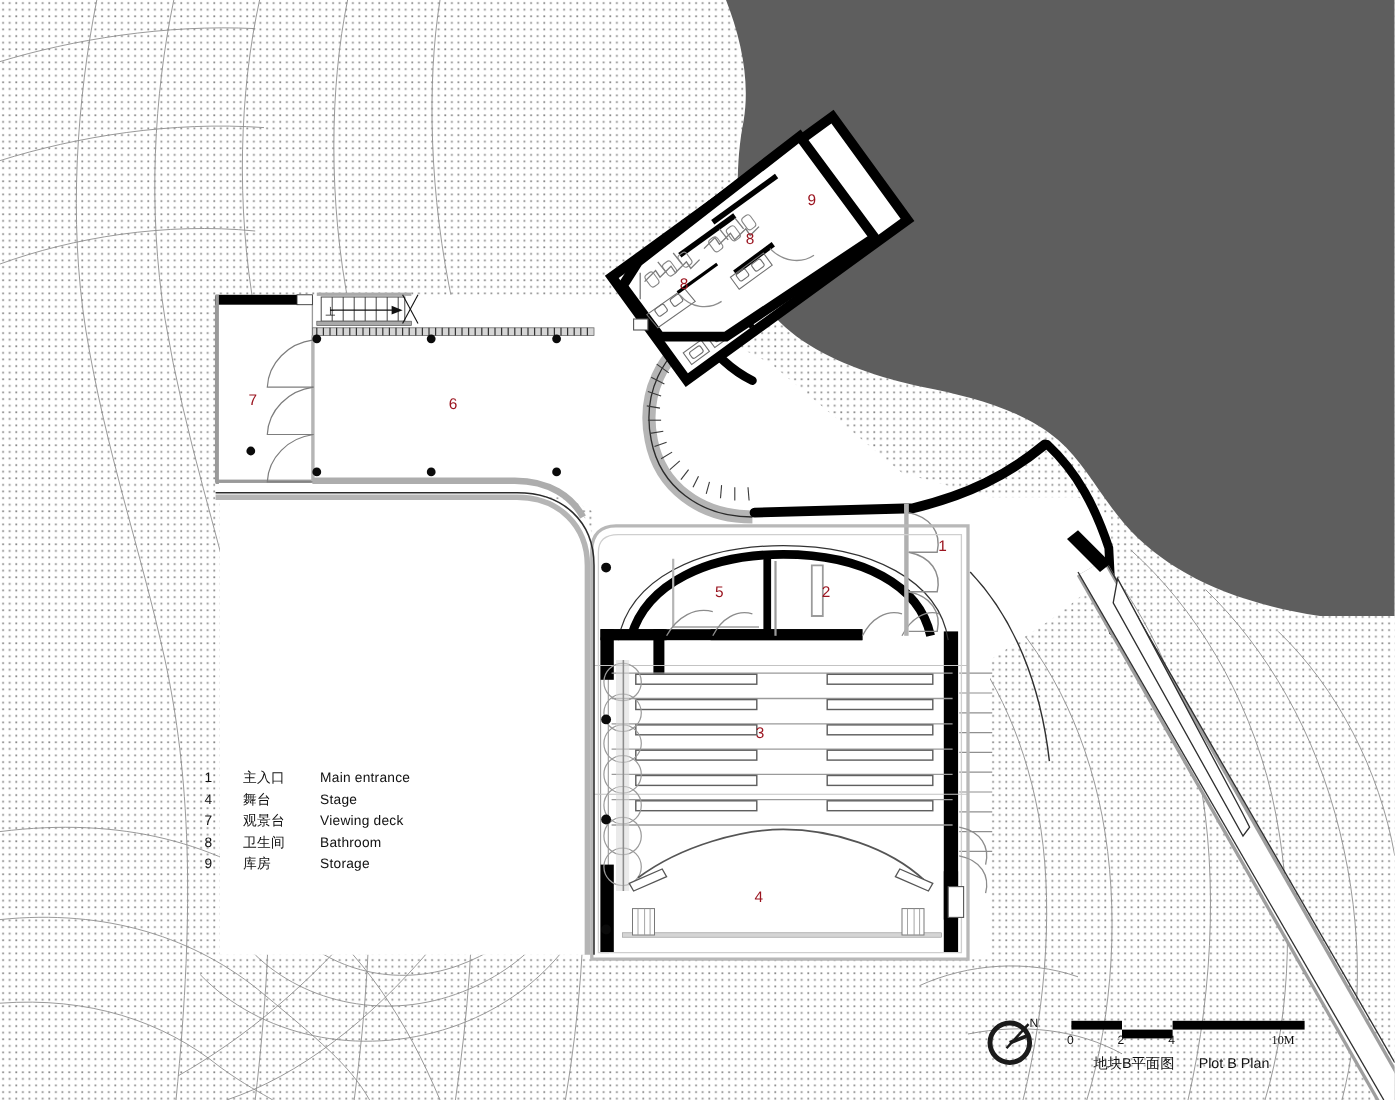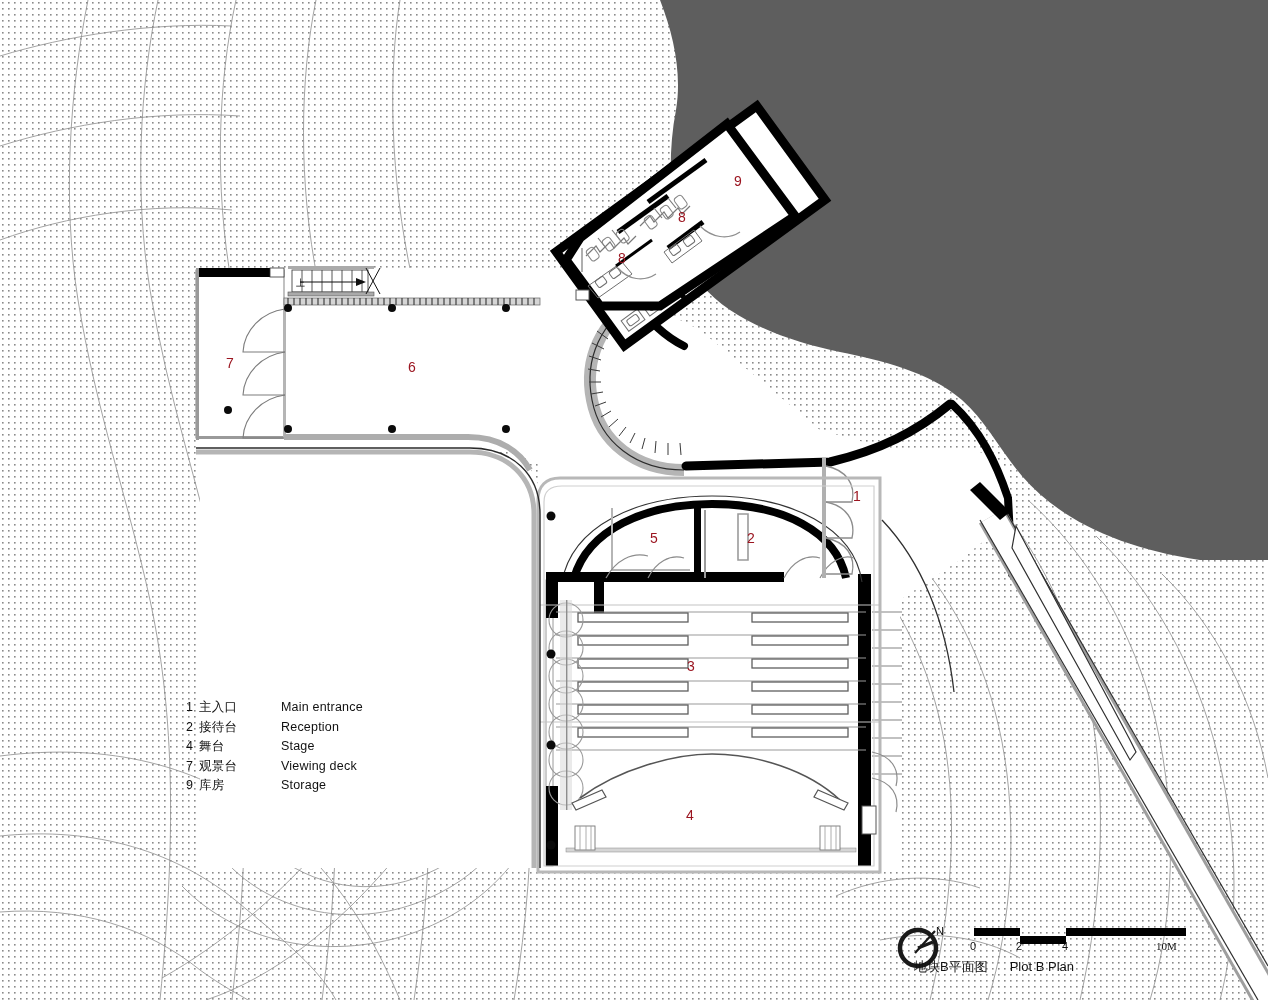--- a/index.html
+++ b/index.html
@@ -43,29 +43,29 @@
   }
   .legend-num {
     display: inline-block;
     width: 13px;
     text-align: left;
   }
   .legend-cn {
     display: inline-block;
     width: 70px;
     text-align: left;
+    margin-left: 22px;
   }
   .legend-en {
     display: inline-block;
     text-align: center;
-    margin-left: 12px;
   }
   .titleblock {
     position: absolute;
-    left: 914px;
+    left: 994px;
     top: 958px;
     font-size: 13px;
     color: #111111;
     white-space: nowrap;
   }
   .titleblock .cn { margin-right: 22px; }
   .scale-labels {
     position: absolute;
     left: 966px;
     top: 940px;
@@ -555,29 +555,29 @@
   <div class="roomnum" style="left:678px; top:209px;">8</div>
   <div class="roomnum" style="left:734px; top:173px;">9</div>
 
   <div class="stair-label">上</div>
 
   <div class="legend">
     <div class="legend-row">
       <span class="legend-num">1</span><span class="legend-cn">主入口</span><span class="legend-en">Main entrance</span>
     </div>
     <div class="legend-row">
-      <span class="legend-num">2</span><span class="legend-cn">接待台</span><span class="legend-en">Reception</span>
-    </div>
-    <div class="legend-row">
       <span class="legend-num">4</span><span class="legend-cn">舞台</span><span class="legend-en">Stage</span>
     </div>
     <div class="legend-row">
       <span class="legend-num">7</span><span class="legend-cn">观景台</span><span class="legend-en">Viewing deck</span>
     </div>
     <div class="legend-row">
+      <span class="legend-num">8</span><span class="legend-cn">卫生间</span><span class="legend-en">Bathroom</span>
+    </div>
+    <div class="legend-row">
       <span class="legend-num">9</span><span class="legend-cn">库房</span><span class="legend-en">Storage</span>
     </div>
   </div>
 
   <div class="north-label">N</div>
 
   <div class="scale-labels">
     <span style="left:4px;">0</span>
     <span style="left:50px;">2</span>
     <span style="left:96px;">4</span>

